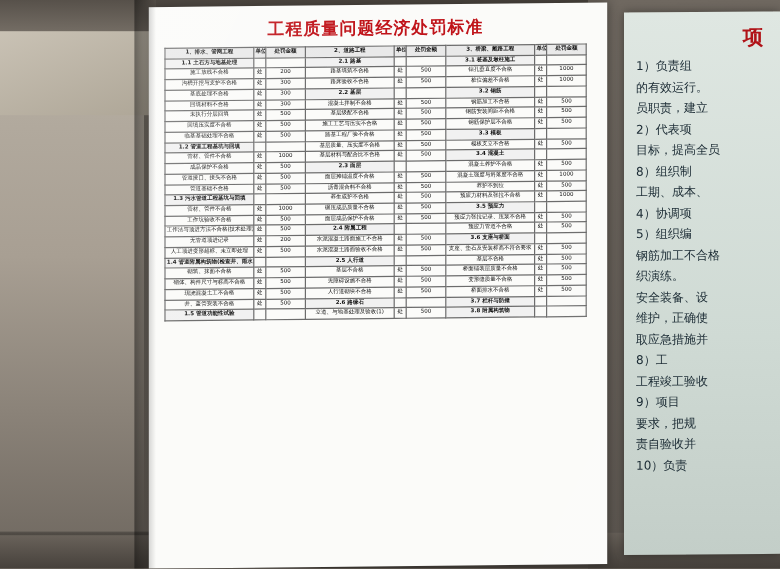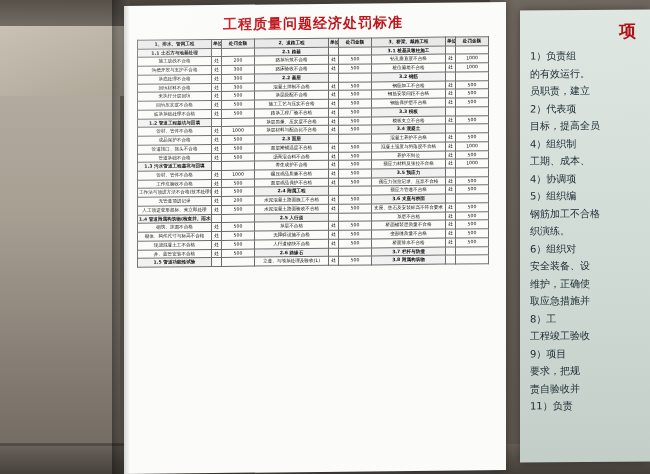--- a/index.html
+++ b/index.html
@@ -398,32 +398,31 @@
   <div class="glare"></div>
 
   <div class="board2">
     <div class="board2-title">项</div>
     <div class="board2-body" id="right-body">
         <div>1）负责组</div>
         <div>的有效运行。</div>
         <div>员职责，建立</div>
         <div>2）代表项</div>
         <div>目标，提高全员</div>
-        <div>4）组织制</div>
+        <div>8）组织制</div>
         <div>工期、成本、</div>
         <div>4）协调项</div>
         <div>5）组织编</div>
         <div>钢筋加工不合格</div>
         <div>织演练。</div>
-        <div>6）组织对</div>
         <div>安全装备、设</div>
         <div>维护，正确使</div>
         <div>取应急措施并</div>
         <div>8）工</div>
         <div>工程竣工验收</div>
         <div>9）项目</div>
         <div>要求，把规</div>
         <div>责自验收并</div>
-        <div>11）负责</div>
+        <div>10）负责</div>
       </div>
   </div>
   <div class="frame-shadow"></div>
 </div>
 
 </body></html>

